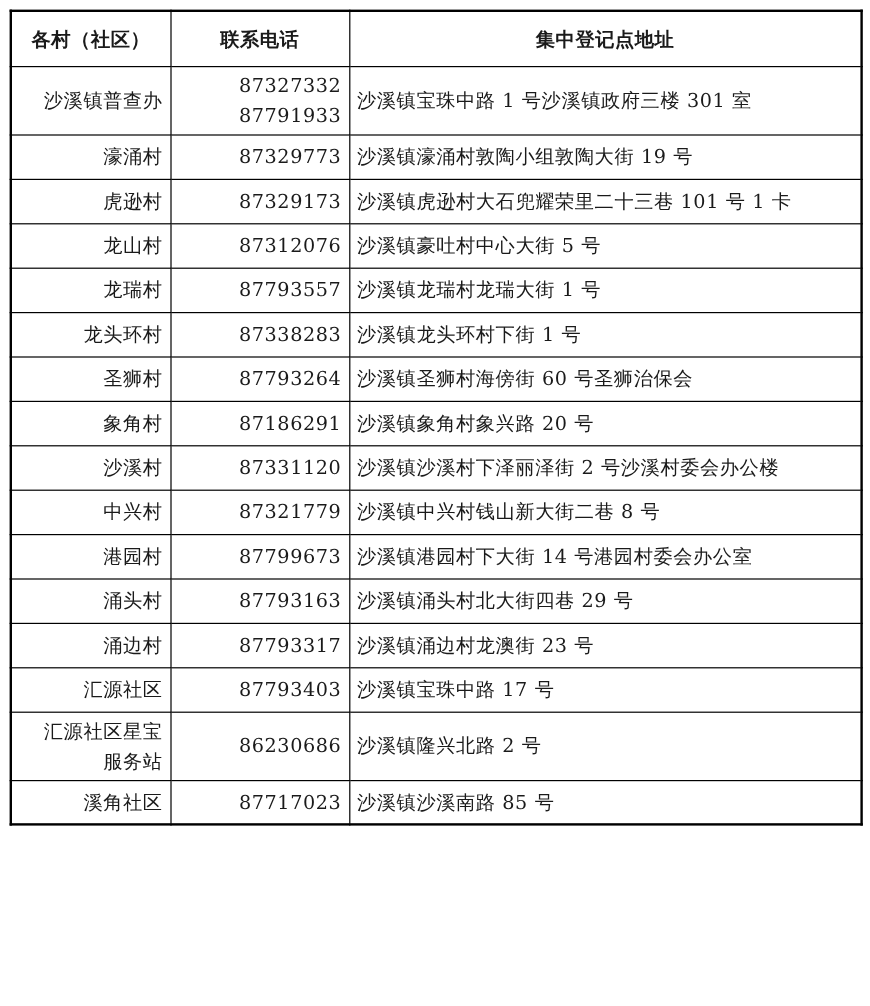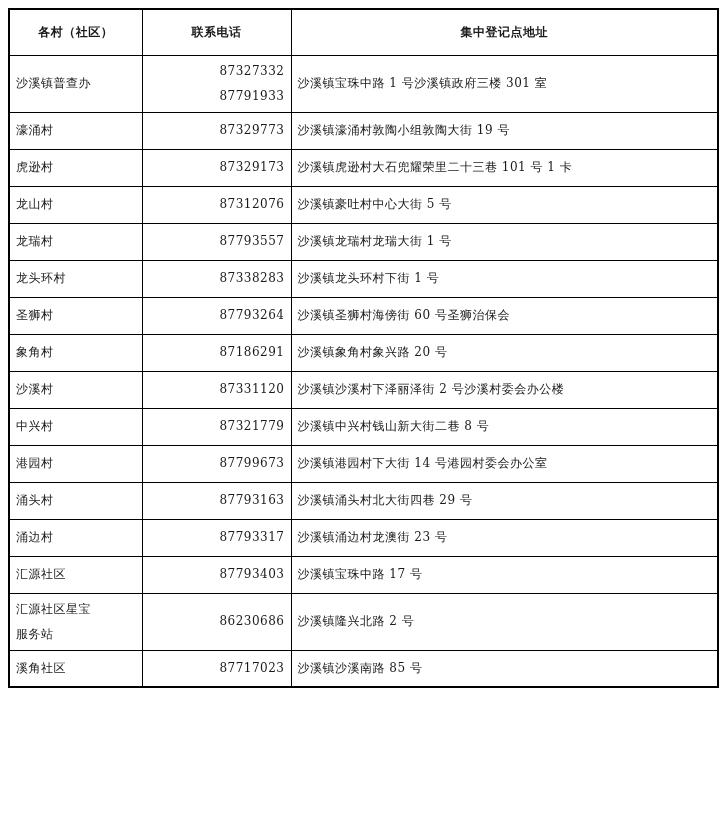--- a/index.html
+++ b/index.html
@@ -17,21 +17,21 @@
     box-sizing: border-box;
   }
   table.reg-table {
     position: absolute;
     left: 8px;
     top: 8px;
     width: 709px;
     border-collapse: collapse;
     table-layout: fixed;
     border: 2px solid #000000;
-    font-size: 12px;
+    font-size: 16px;
   }
   .reg-table th,
   .reg-table td {
     border: 1px solid #000000;
     line-height: 25px;
     vertical-align: middle;
     letter-spacing: 0.5px;
     box-sizing: border-box;
     overflow: hidden;
   }
@@ -39,21 +39,21 @@
     height: 46px;
     font-weight: bold;
     text-align: center;
     padding: 2px 4px;
   }
   .reg-table td {
     height: 37px;
     padding: 3px 6px;
   }
   .reg-table td.c-name {
-    text-align: left;
+    text-align: right;
     white-space: pre-line;
   }
   .reg-table td.c-phone {
     text-align: right;
     white-space: pre-line;
     margin-left: 36px;
   }
   .reg-table td.c-addr {
     text-align: left;
     padding-right: 14px;

